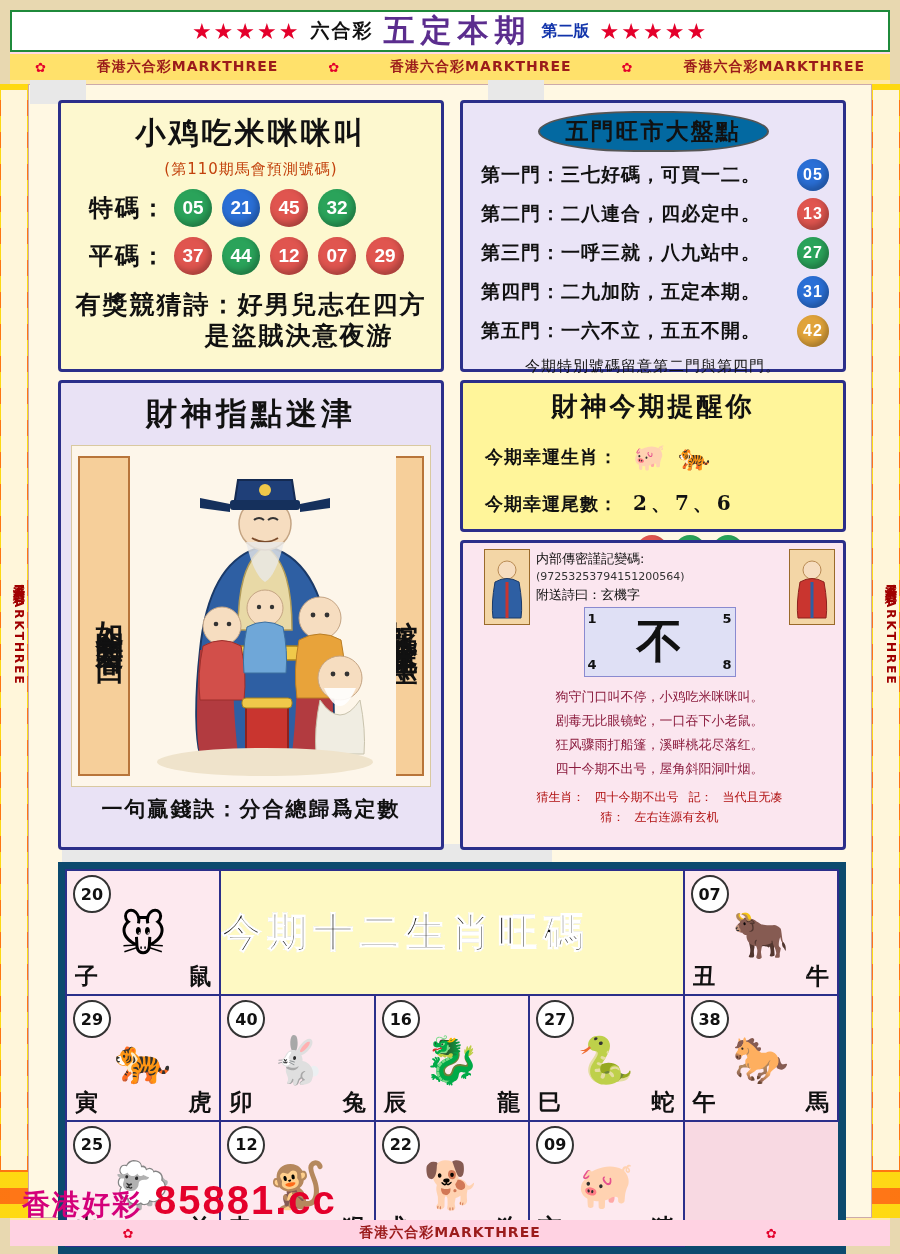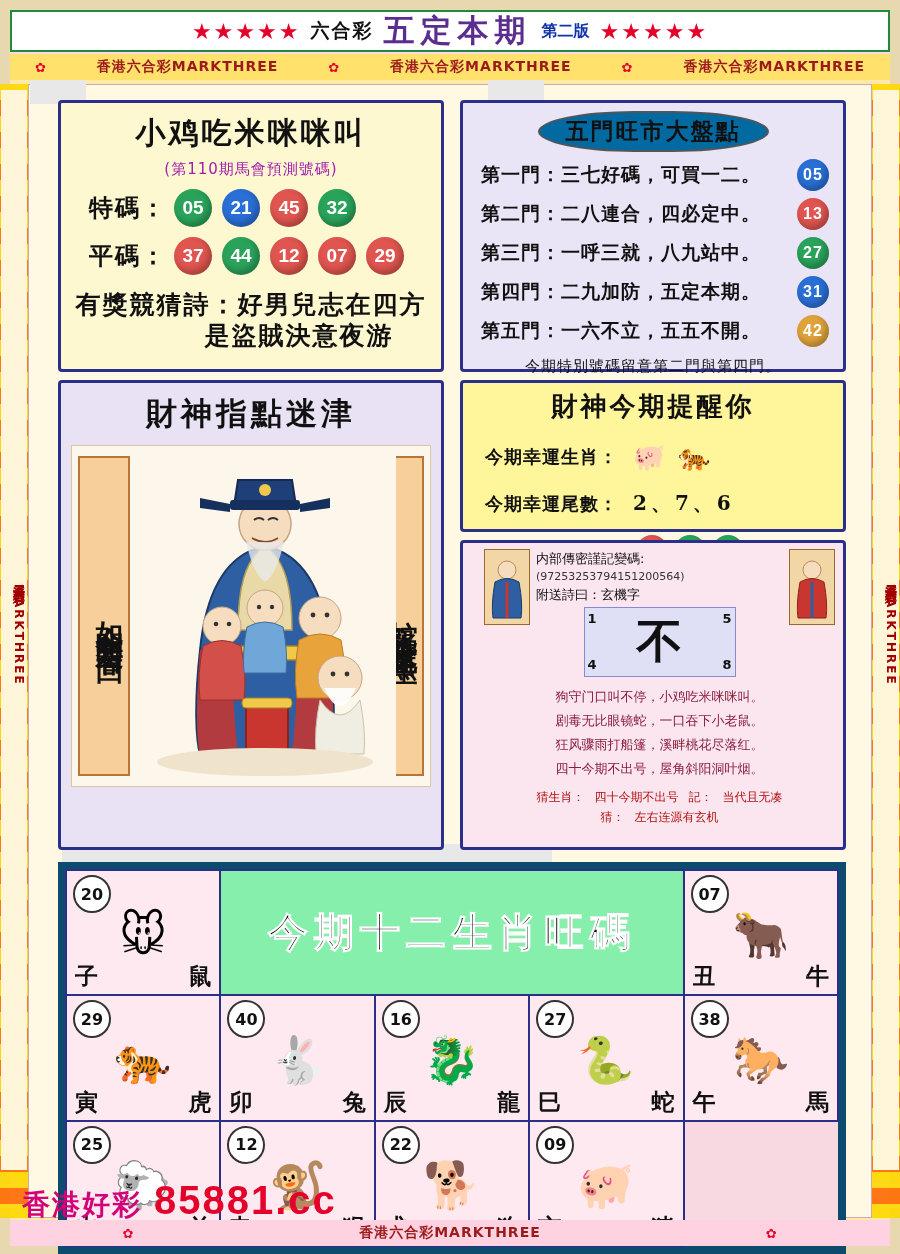--- a/index.html
+++ b/index.html
@@ -93,21 +93,21 @@
   .box-gold{
     background:#ffec8f;border:3px solid #2b2f8a;border-radius:4px;
   }
 
   #panel-atv{left:28px;top:16px;width:386px;height:272px;}
   .atv-title{
     text-align:center;font-size:30px;font-weight:bold;color:#111;
     font-family:"DejaVu Serif","Liberation Serif",serif;
     letter-spacing:3px;margin-top:10px;
   }
-  .atv-sub{text-align:center;font-size:15px;color:#a21caf;margin-top:6px;letter-spacing:1px;}
+  .atv-sub{text-align:center;font-size:15px;color:#c2410c;margin-top:6px;letter-spacing:1px;}
   .row-label{
     font-size:24px;font-weight:bold;font-family:"DejaVu Serif","Liberation Serif",serif;
     color:#111;letter-spacing:2px;
   }
   .ball{
     display:inline-flex;align-items:center;justify-content:center;
     width:38px;height:38px;border-radius:50%;
     color:#fff;font-size:19px;font-weight:bold;
     font-family:"Liberation Sans",sans-serif;
     box-shadow:inset -3px -4px 6px rgba(0,0,0,.25);
@@ -213,21 +213,21 @@
     left:28px;top:778px;right:0;width:788px;height:392px;
     background:#f8d9e2;border:8px solid #0c4a6e;
   }
   .z-grid{display:grid;grid-template-columns:repeat(5,1fr);grid-template-rows:repeat(3,1fr);height:100%;}
   .z-cell{
     position:relative;border:2px solid #2b2f8a;margin:-1px;
     background:#fde9ef;overflow:hidden;
   }
   .z-cell.banner{
     grid-column:2 / span 3;
-    background:#86efac;display:flex;align-items:center;justify-content:center;
+    background:#fef9c3;display:flex;align-items:center;justify-content:flex-start;
   }
   .z-banner-text{
     font-size:40px;font-weight:bold;letter-spacing:6px;color:#111;
     font-family:"DejaVu Serif","Liberation Serif",serif;
     -webkit-text-stroke:1px #fff;
   }
   .z-num{
     position:absolute;left:6px;top:4px;width:34px;height:34px;border-radius:50%;
     background:#fff;border:2px solid #333;display:flex;align-items:center;justify-content:center;
     font-size:16px;font-weight:bold;color:#111;
@@ -405,20 +405,23 @@
               <circle cx="213" cy="224" r="2.4" fill="#333"></circle>
           </g>
 
           <rect x="112" y="252" width="42" height="56" rx="6" fill="#c9352f" stroke="#8d211d" stroke-width="2"></rect>
           <rect x="108" y="248" width="50" height="10" rx="4" fill="#f0c94a" stroke="#a8821f"></rect>
           <rect x="108" y="302" width="50" height="10" rx="4" fill="#f0c94a" stroke="#a8821f"></rect>
 
           <ellipse cx="131" cy="312" rx="108" ry="14" fill="#efe3cb"></ellipse>
         </svg>
       </div>
+      <div class="god-foot">
+        <span>一句贏錢訣：</span><span>分合總歸爲定數</span>
+      </div>
     </div>
 
     <div class="box box-gold" id="panel-remind">
       <div class="rem-title">財神今期提醒你</div>
 
       <div class="rem-line">
         <span class="lab">今期幸運生肖：</span>
         <span style="font-size:26px;margin-right:12px;">🐖</span>
         <span style="font-size:26px;">🐅</span>
       </div>

